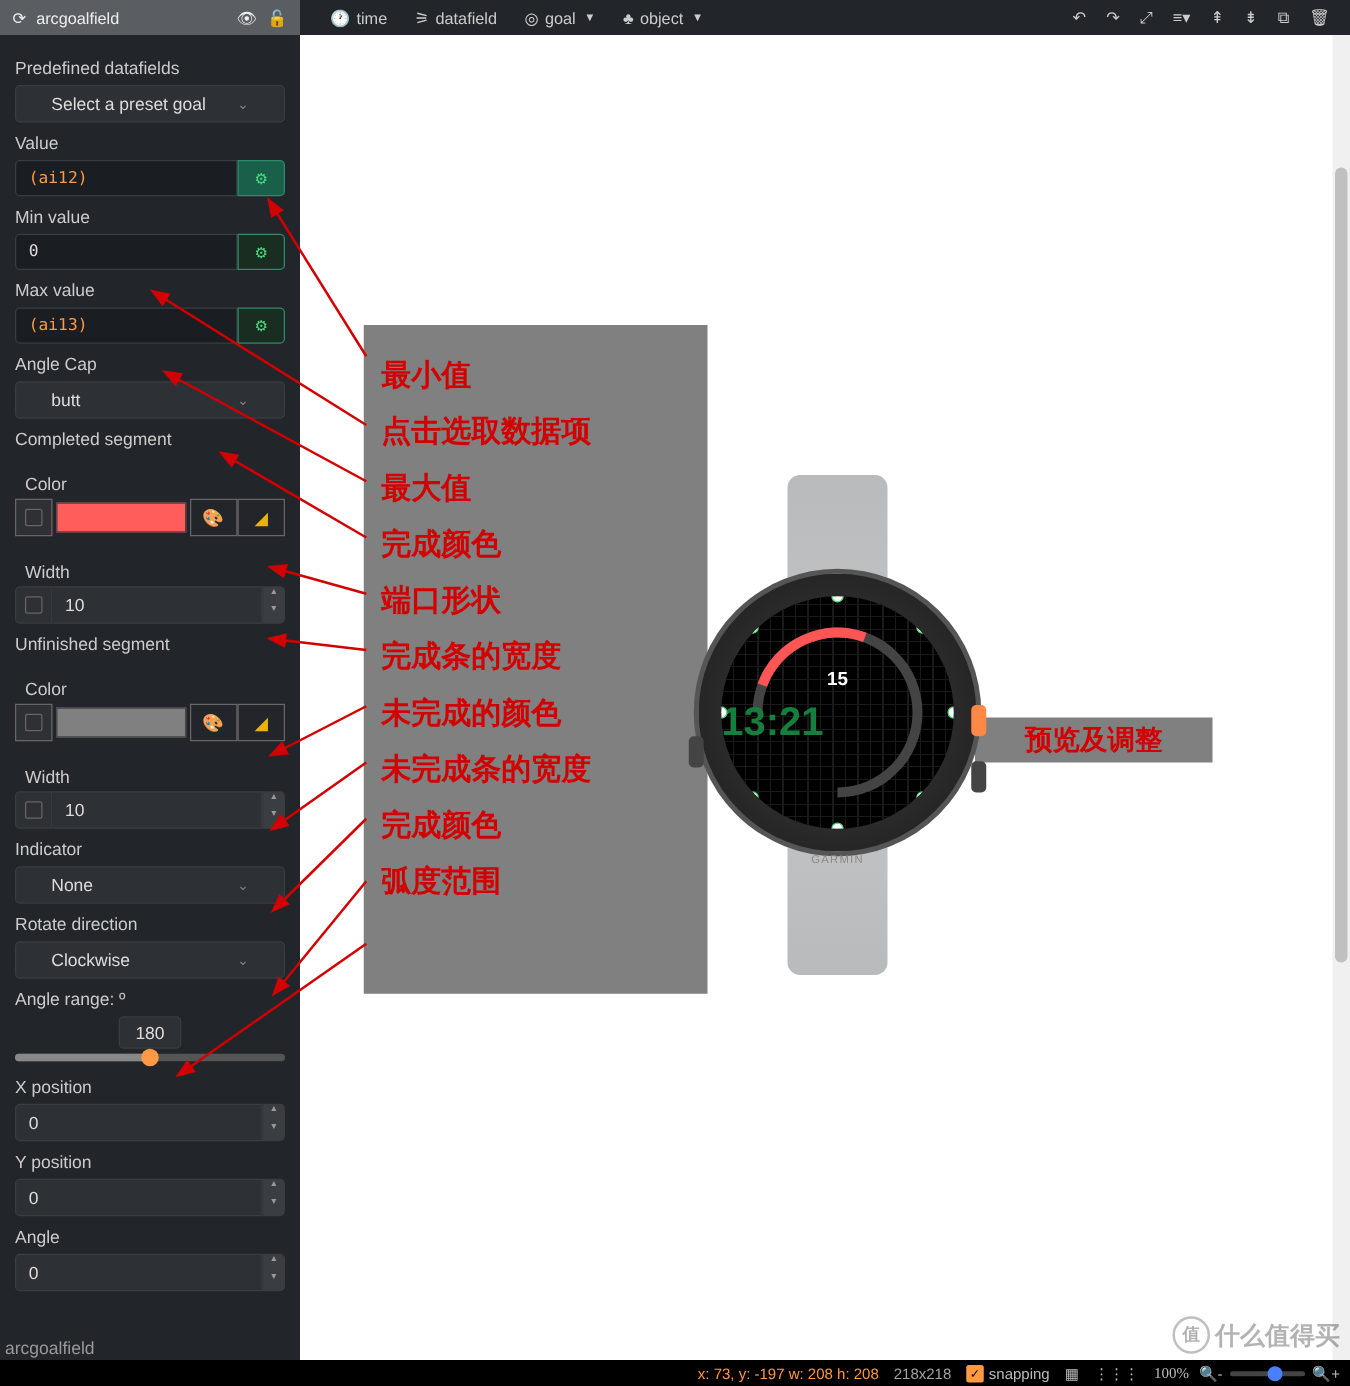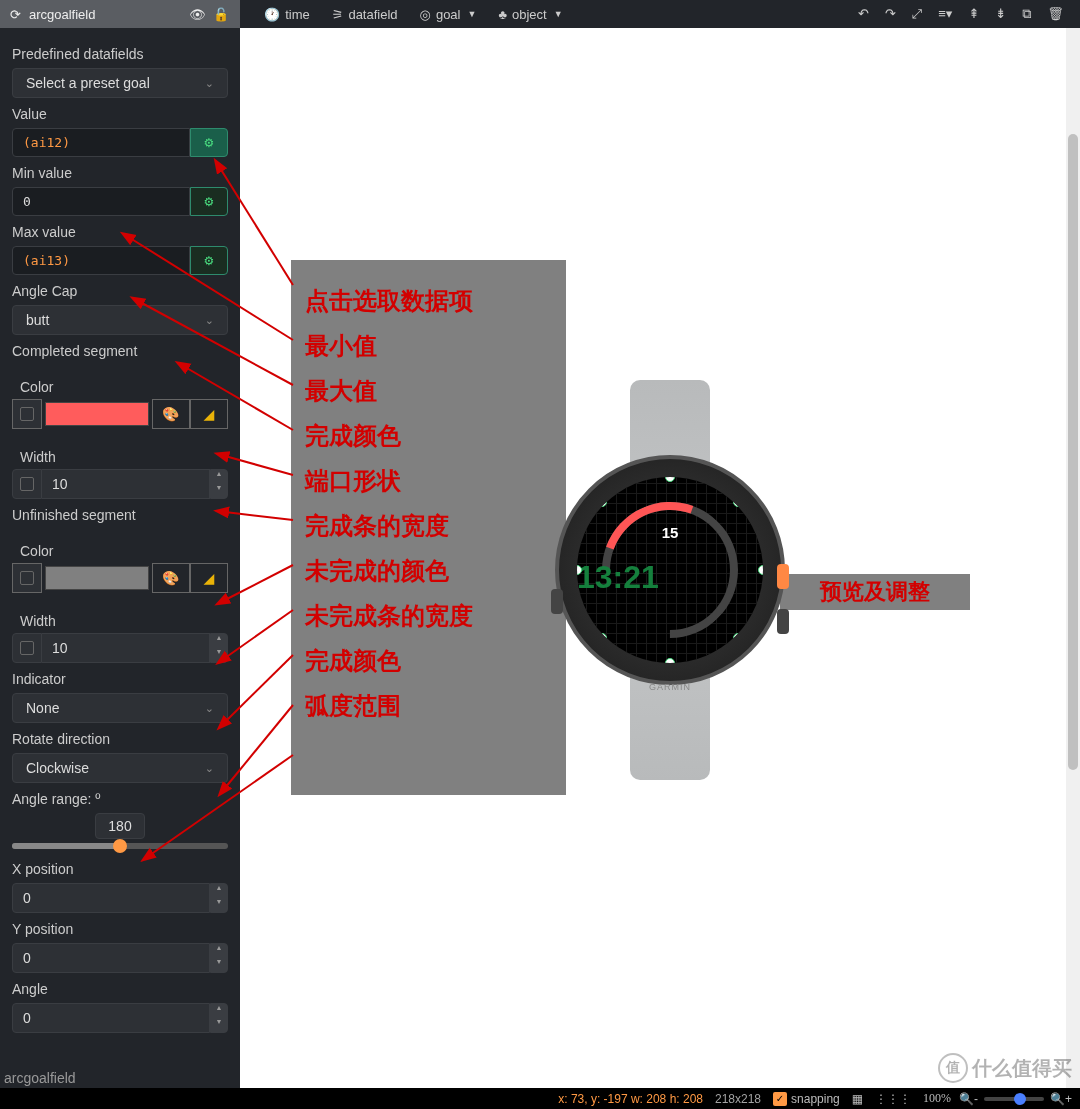--- a/index.html
+++ b/index.html
@@ -11,21 +11,21 @@
 .topbar-menu { display: flex; gap: 22px; padding-left: 24px; align-items: center; }
 .topbar-menu .item { display: flex; align-items: center; gap: 5px; cursor: pointer; }
 .topbar-right { margin-left: auto; display: flex; gap: 16px; padding-right: 16px; }
 .topbar-right span { cursor: pointer; }
 
 .sidebar { position: absolute; left: 0; top: 28px; width: 240px; height: 1060px; background: #22252a; color: #ddd; padding: 12px; overflow-y: auto; font-size: 14px; }
 .sidebar::-webkit-scrollbar { width: 8px; }
 .sidebar::-webkit-scrollbar-thumb { background: #555; }
 .section-label { color: #ccc; margin-bottom: 6px; margin-top: 6px; font-size: 14px; }
 .sub-label { color: #ccc; margin: 20px 0 4px 8px; font-size: 14px; }
-.select-box { width: 100%; background: #2d3035; border: 1px solid #3a3d42; border-radius: 4px; padding: 6px 13px; color: #ddd; display: flex; justify-content: space-between; align-items: center; cursor: pointer; margin-bottom: 8px; }
+.select-box { width: 100%; background: #2d3035; border: 1px solid #3a3d42; border-radius: 4px; padding: 6px 28px; color: #ddd; display: flex; justify-content: space-between; align-items: center; cursor: pointer; margin-bottom: 8px; }
 .select-box .chev { color: #888; font-size: 11px; }
 .input-row { display: flex; gap: 0; margin-bottom: 8px; }
 .input-box { flex: 1; background: #1a1d21; border: 1px solid #3a3d42; border-radius: 4px 0 0 4px; padding: 6px 10px; color: #ddd; font-family: monospace; font-size: 13px; }
 .input-box.orange { color: #ff9944; }
 .input-btn { width: 38px; background: #1a5f4a; border: 1px solid #2e8b6d; border-radius: 0 4px 4px 0; display: flex; align-items: center; justify-content: center; color: #4ade80; cursor: pointer; font-size: 12px; }
 .num-row { display: flex; margin-bottom: 8px; }
 .num-check { width: 30px; background: #2d3035; border: 1px solid #3a3d42; border-radius: 4px 0 0 4px; display: flex; align-items: center; justify-content: center; }
 .num-check .box { width: 14px; height: 14px; border: 1px solid #666; border-radius: 2px; }
 .num-input { flex: 1; background: #2d3035; border: 1px solid #3a3d42; border-left: none; padding: 6px 10px; color: #ddd; }
 .num-spin { width: 18px; background: #3a3d42; border: 1px solid #3a3d42; border-radius: 0 4px 4px 0; display: flex; flex-direction: column; }
@@ -50,21 +50,21 @@
 
 .watch { position: absolute; left: 555px; top: 380px; width: 230px; height: 400px; }
 .watch-strap { position: absolute; left: 75px; top: 0; width: 80px; height: 400px; background: linear-gradient(#b8babb, #c5c7c8, #b8babb); border-radius: 10px; }
 .watch-case { position: absolute; left: 0; top: 75px; width: 230px; height: 230px; background: radial-gradient(circle, #2a2a2a 60%, #1a1a1a); border-radius: 50%; border: 4px solid #555; }
 .watch-btn1 { position: absolute; left: -8px; top: 130px; width: 12px; height: 25px; background: #444; border-radius: 4px; }
 .watch-btn2 { position: absolute; right: -8px; top: 105px; width: 12px; height: 25px; background: #ff8844; border-radius: 4px; }
 .watch-btn3 { position: absolute; right: -8px; top: 150px; width: 12px; height: 25px; background: #444; border-radius: 4px; }
 .watch-face { position: absolute; left: 22px; top: 97px; width: 186px; height: 186px; background: #000; border-radius: 50%; overflow: hidden; }
 .watch-grid { position: absolute; inset: 0; background-image: repeating-linear-gradient(0deg, transparent, transparent 9px, #1a1a1a 9px, #1a1a1a 10px), repeating-linear-gradient(90deg, transparent, transparent 9px, #1a1a1a 9px, #1a1a1a 10px); }
 .watch-handle { position: absolute; width: 10px; height: 10px; border: 1px solid #4ade80; background: #fff; border-radius: 50%; }
-.watch-date { position: absolute; top: 47px; width: 100%; text-align: center; color: #fff; font-size: 15px; font-weight: bold; }
+.watch-date { position: absolute; top: 58px; width: 100%; text-align: center; color: #fff; font-size: 15px; font-weight: bold; }
 .watch-time { position: absolute; top: 82px; width: 100%; text-align: left; color: #15803d; font-size: 32px; font-weight: bold; }
 .watch-brand { position: absolute; bottom: 88px; width: 100%; text-align: center; color: #888; font-size: 9px; letter-spacing: 1px; }
 .arc-bg { position: absolute; left: 25px; top: 25px; width: 136px; height: 136px; border: 8px solid #444; border-radius: 50%; border-bottom-color: transparent; transform: rotate(45deg); }
 .arc-fg { position: absolute; left: 25px; top: 25px; width: 136px; height: 136px; border: 8px solid transparent; border-top-color: #ff5555; border-radius: 50%; transform: rotate(-25deg); }
 
 .arrows { position: absolute; left: 0; top: 0; pointer-events: none; }
 
 .statusbar { position: absolute; left: 0; bottom: 0; width: 100%; height: 21px; background: #000; display: flex; align-items: center; color: #bbb; font-size: 12px; padding: 0 8px; }
 .statusbar .left-text { color: #ddd; flex: 1; white-space: nowrap; overflow: hidden; text-overflow: ellipsis; }
 .statusbar .coords { color: #ff9944; margin-right: 12px; }
@@ -248,22 +248,22 @@
         <div>▼</div>
       </div>
   </div>
 </div>
 
 <div class="canvas-area">
   <div class="scrollbar-v"></div>
 </div>
 
 <div class="annot-box">
+  <div class="annot-line">最小值</div>
   <div class="annot-line">点击选取数据项</div>
-  <div class="annot-line">最小值</div>
   <div class="annot-line">最大值</div>
   <div class="annot-line">完成颜色</div>
   <div class="annot-line">端口形状</div>
   <div class="annot-line">完成条的宽度</div>
   <div class="annot-line">未完成的颜色</div>
   <div class="annot-line">未完成条的宽度</div>
   <div class="annot-line">完成颜色</div>
   <div class="annot-line">弧度范围</div>
 </div>
 

